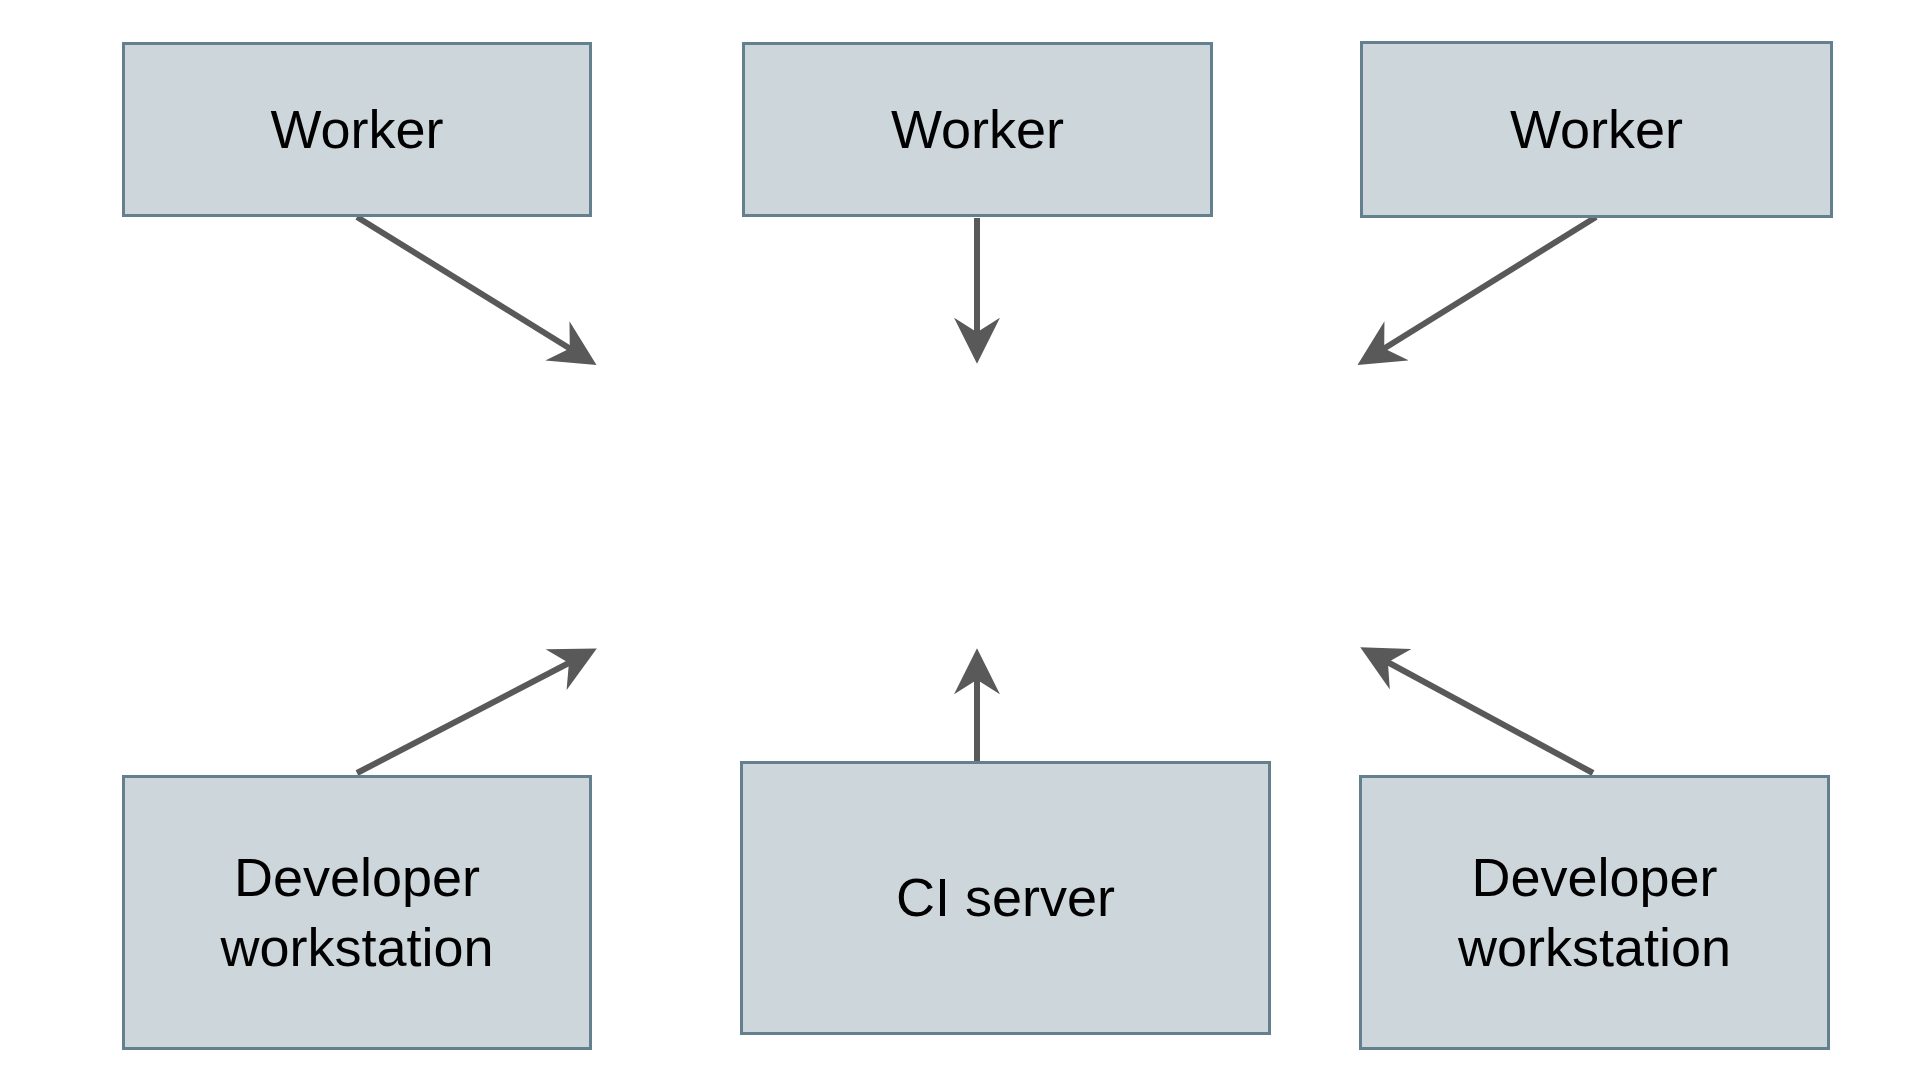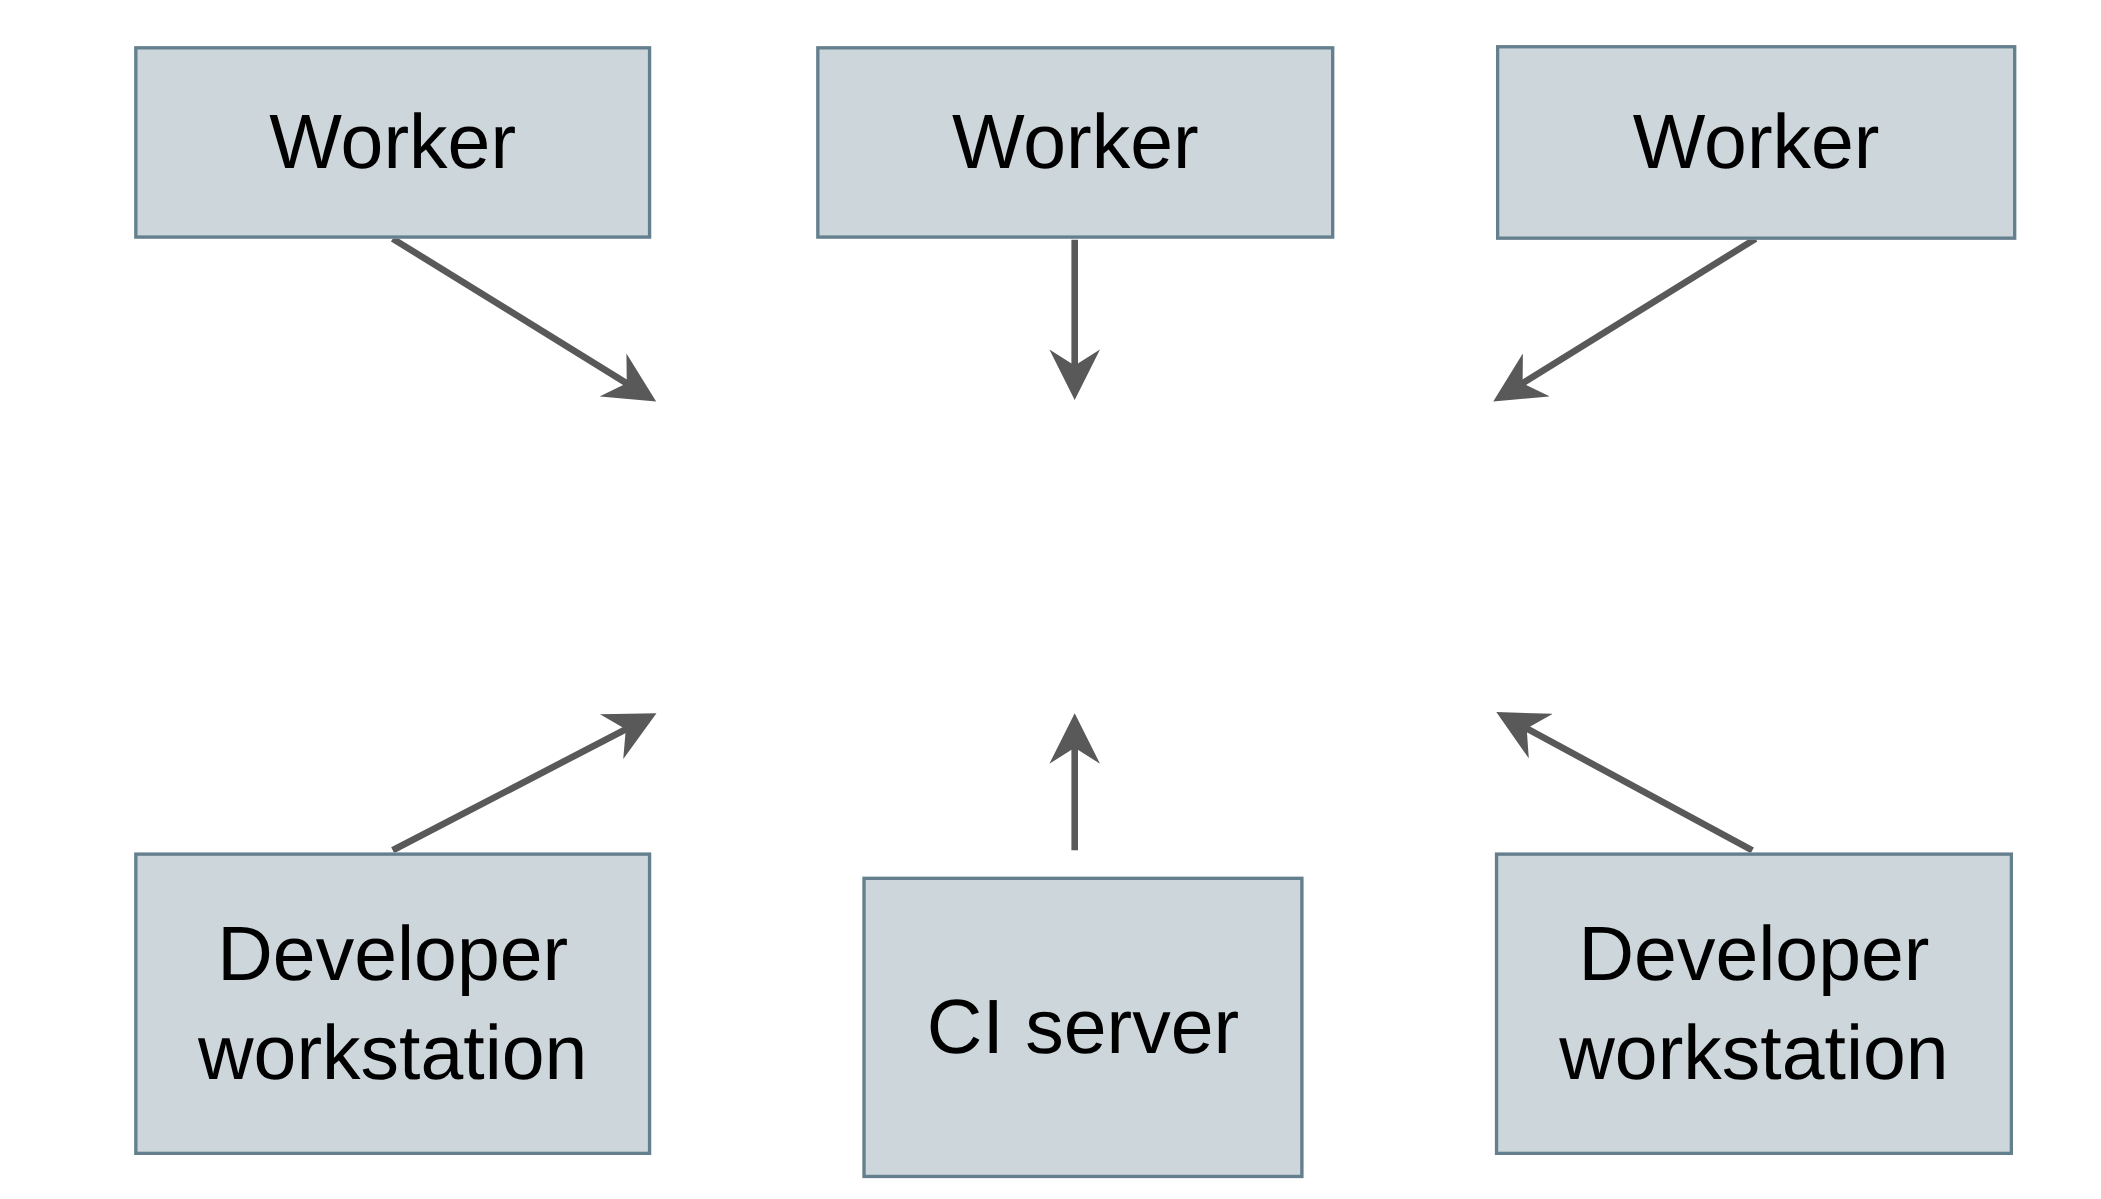--- a/index.html
+++ b/index.html
@@ -14,21 +14,21 @@
   .node {
     position: absolute;
     box-sizing: border-box;
     display: flex;
     align-items: center;
     justify-content: center;
     text-align: center;
     background: var(--box-fill, #cdd6da);
     border: 3px solid var(--box-border, #647f8d);
     color: var(--text-color, #000000);
-    font-size: 70px;
+    font-size: 54px;
     line-height: 1.28;
     padding: 0 10px;
   }
   .edges {
     position: absolute;
     left: 0; top: 0;
     width: 1910px;
     height: 1090px;
     pointer-events: none;
   }
@@ -68,21 +68,21 @@
 
   <div class="node" style="left:1360px; top:41px; width:473px; height:177px;">
     <span>Worker</span>
   </div>
 
 
   <div class="node" style="left:122px; top:775px; width:470px; height:275px;">
     <span>Developer workstation</span>
   </div>
 
-  <div class="node" style="left:740px; top:797px; width:401px; height:274px;margin-left:44px;">
+  <div class="node" style="left:740px; top:761px; width:531px; height:274px;">
     <span>CI server</span>
   </div>
 
   <div class="node" style="left:1359px; top:775px; width:471px; height:275px;">
     <span>Developer workstation</span>
   </div>
 
 </div>
 
 </body></html>

